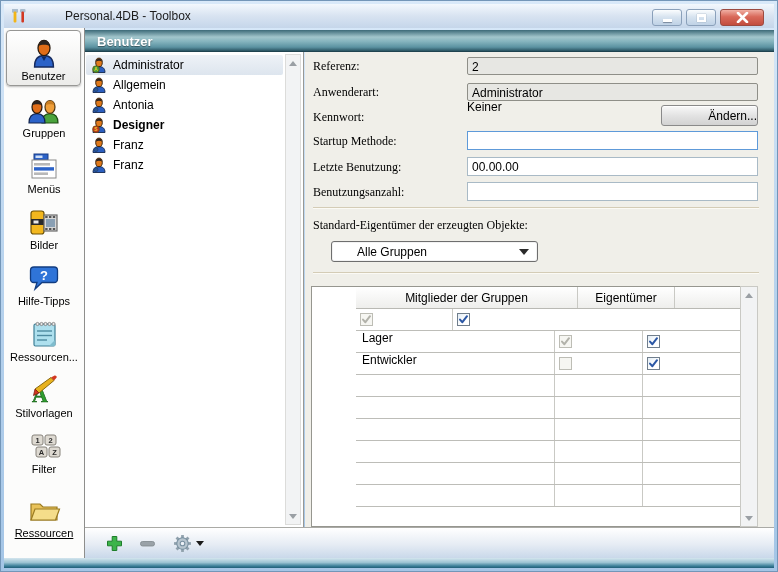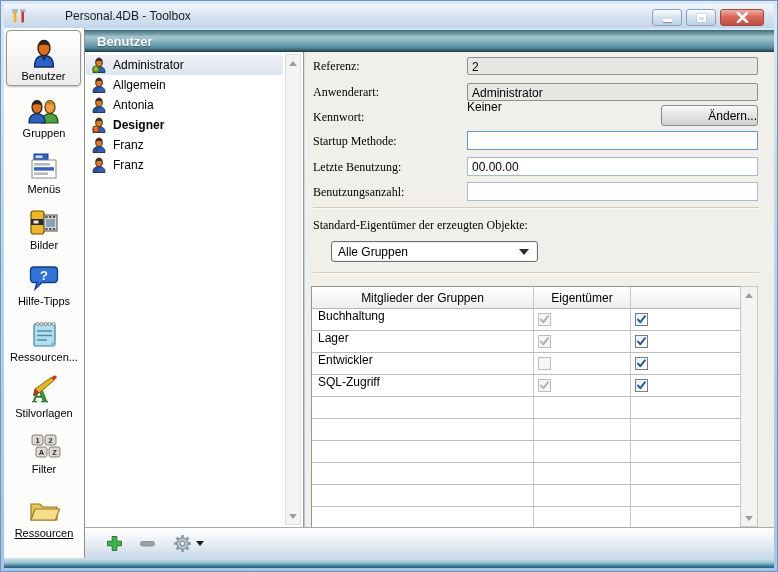--- a/index.html
+++ b/index.html
@@ -78,27 +78,27 @@
   .btn { position:absolute; height:21px; border:1px solid #8a8a8a; border-radius:3px;
     background:linear-gradient(180deg,#f9f9f9,#e3e3e3 50%,#d2d2d2);
     font-size:12px; text-align:right; padding-top:3px; cursor:default;
     box-shadow:inset 0 1px 0 #fff; }
   .separator { position:absolute; left:8px; width:446px; height:2px;
     background:#d4ccb6; border-bottom:1px solid #fbfaf5; }
 
   .combo { position:absolute; left:26px; width:207px; height:21px; background:#fff;
     border:1px solid #6e6e6e; border-radius:3px; display:flex; align-items:center;
     padding-left:6px; box-shadow:inset 0 0 0 1px #f2f2f2; cursor:default; }
-  .combo .ctext { flex:1; font-size:12px; }
+  .combo .ctext { flex:1; font-size:12px;margin-left:19px; }
   .combo .carrow { width:0; height:0; border-left:5px solid transparent;
     border-right:5px solid transparent; border-top:6px solid #2a2a2a; margin-right:8px; }
 
   
-  .grp-table { position:absolute; left:6px; top:234px; width:434px; height:277px;
-    background:#fff; border:1px solid #96968f; overflow:hidden; }
+  .grp-table { position:absolute; left:6px; top:234px; width:434px; height:241px;
+    background:#fff; border:1px solid #96968f; overflow:hidden;padding-left:44px; }
   .t-head { display:flex; height:22px; background:linear-gradient(180deg,#ffffff,#eeeeec);
     border-bottom:1px solid #b9b9b4; }
   .t-head .hc { font-size:12px; text-align:center; padding-top:4px; border-right:1px solid #c9c9c4; }
   .t-row { display:flex; height:22px; border-bottom:1px solid #bdbdb8; }
   .t-row .c { border-right:1px solid #c9c9c4; position:relative; }
   .c1 { width:222px; } .c2 { width:97px; } .c3 { width:113px; border-right:none !important; }
   .gname { font-size:12px; padding:4px 0 0 6px; }
   .cb { position:absolute; left:4px; top:4px; width:13px; height:13px;
     border:1px solid #707e8c; background:linear-gradient(135deg,#e2ecf5,#ffffff 60%);
     display:flex; align-items:center; justify-content:center; }
@@ -381,21 +381,20 @@
     </div>
 
     <div class="separator" style="top:220px"></div>
 
     <div class="grp-table" id="grp-table">
         <div class="t-head">
           <div class="hc c1">Mitglieder der Gruppen</div>
           <div class="hc c2">Eigentümer</div>
         </div>
         <div class="t-row">
-          <div class="c c1"><span class="gname">Buchhaltung</span></div>
           <div class="c c2">
             <span class="cb disabled">
               <svg width="11" height="11" viewBox="0 0 11 11">
   <path d="M2 5.6 L4.4 8.2 L9 2.2" stroke="#b2b2aa" stroke-width="2" fill="none" stroke-linecap="round" stroke-linejoin="round"></path>
               </svg>
             </span>
           </div>
           <div class="c c3">
             <span class="cb">
               <svg width="11" height="11" viewBox="0 0 11 11">
@@ -418,37 +417,20 @@
               <svg width="11" height="11" viewBox="0 0 11 11">
   <path d="M2 5.6 L4.4 8.2 L9 2.2" stroke="#2b57a5" stroke-width="2" fill="none" stroke-linecap="round" stroke-linejoin="round"></path>
               </svg>
             </span>
           </div>
         </div>
         <div class="t-row">
           <div class="c c1"><span class="gname">Entwickler</span></div>
           <div class="c c2">
             <span class="cb disabled"></span>
-          </div>
-          <div class="c c3">
-            <span class="cb">
-              <svg width="11" height="11" viewBox="0 0 11 11">
-  <path d="M2 5.6 L4.4 8.2 L9 2.2" stroke="#2b57a5" stroke-width="2" fill="none" stroke-linecap="round" stroke-linejoin="round"></path>
-              </svg>
-            </span>
-          </div>
-        </div>
-        <div class="t-row">
-          <div class="c c1"><span class="gname">SQL-Zugriff</span></div>
-          <div class="c c2">
-            <span class="cb disabled">
-              <svg width="11" height="11" viewBox="0 0 11 11">
-  <path d="M2 5.6 L4.4 8.2 L9 2.2" stroke="#b2b2aa" stroke-width="2" fill="none" stroke-linecap="round" stroke-linejoin="round"></path>
-              </svg>
-            </span>
           </div>
           <div class="c c3">
             <span class="cb">
               <svg width="11" height="11" viewBox="0 0 11 11">
   <path d="M2 5.6 L4.4 8.2 L9 2.2" stroke="#2b57a5" stroke-width="2" fill="none" stroke-linecap="round" stroke-linejoin="round"></path>
               </svg>
             </span>
           </div>
         </div>
         <div class="t-row">

